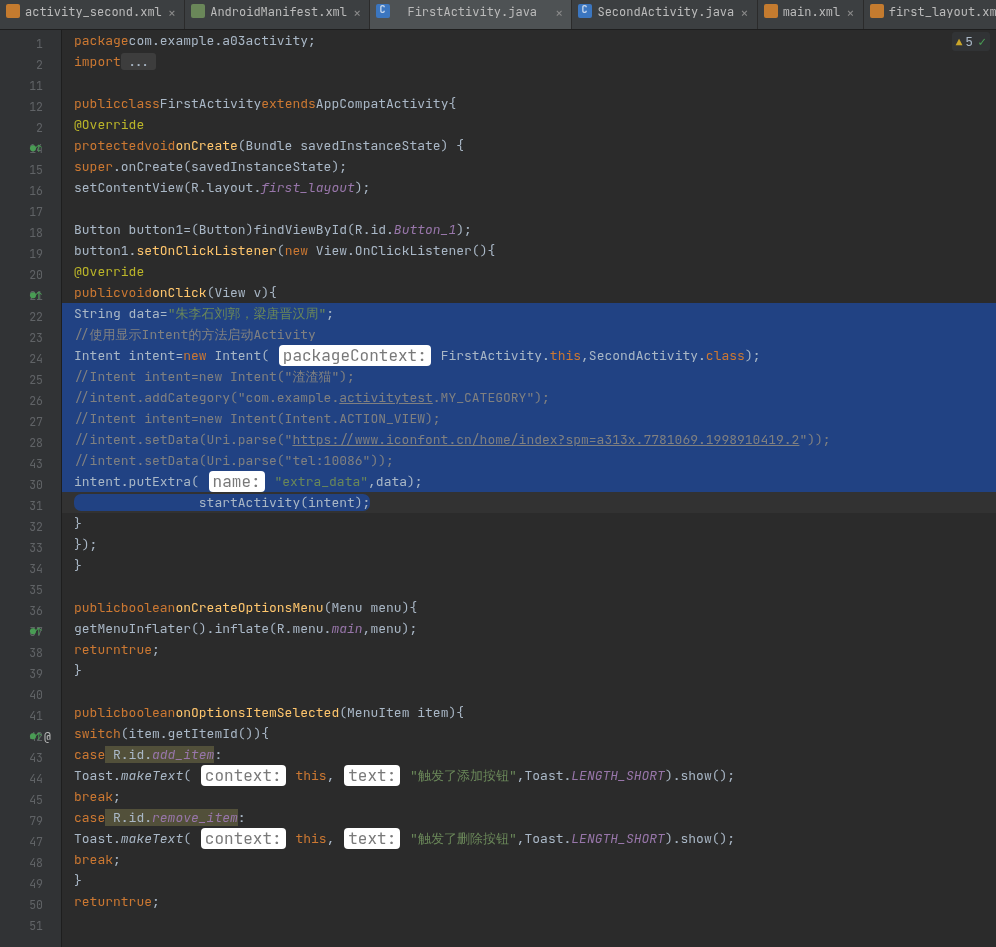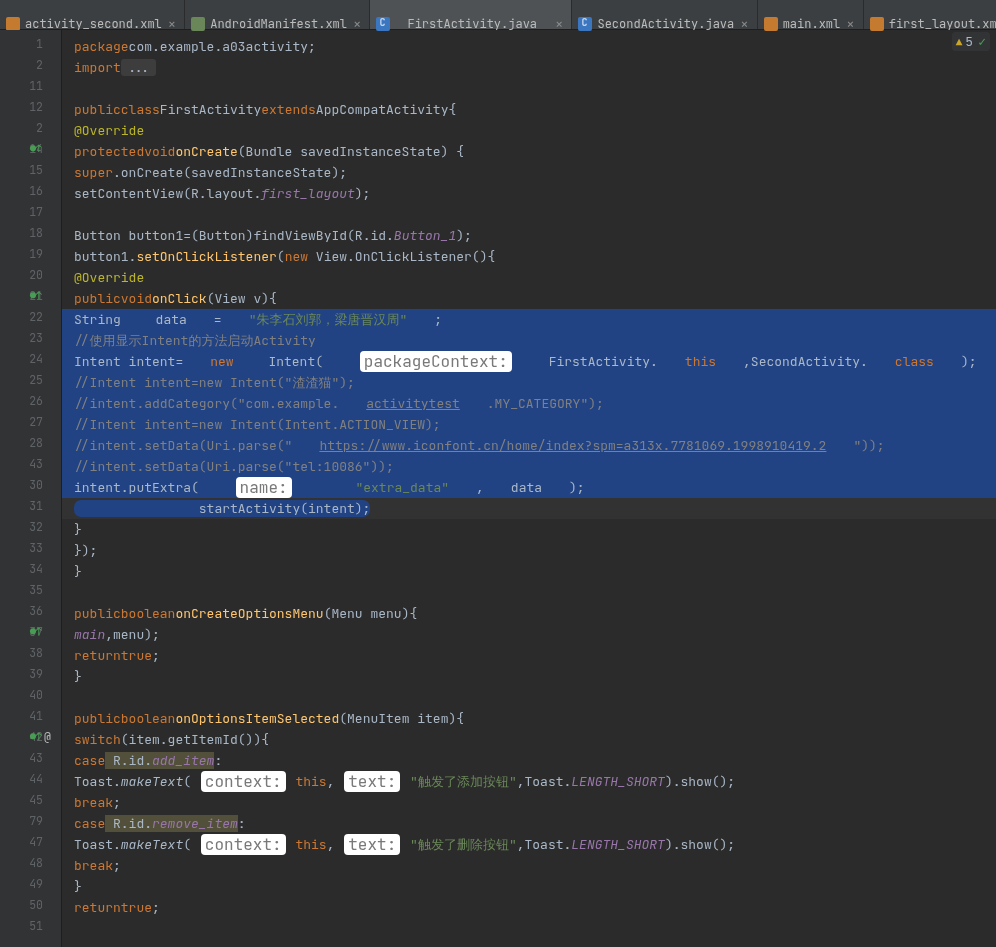--- a/index.html
+++ b/index.html
@@ -2,41 +2,41 @@
 <html><head>
 <meta charset="utf-8">
 <style>
 * { margin:0; padding:0; box-sizing:border-box; }
 body {
   background:#2b2b2b; font-family:"JetBrains Mono","Consolas","Courier New",monospace;
   font-size:13px; color:#a9b7c6; width:996px; height:947px; overflow:hidden;
 }
 
 .tabs { display:flex; background:#3c3f41; height:30px; border-bottom:1px solid #1e1e1e;}
-.tab { display:flex; align-items:center; padding:18px 8px 0 6px; border-right:1px solid #2b2b2b;
+.tab { display:flex; align-items:flex-start; padding:4px 8px 0 6px; border-right:1px solid #2b2b2b;
   color:#bbbbbb; font-size:12px; cursor:pointer; }
 .tab.active { background:#4e5254;gap:12px; }
 .tab .ic { width:14px; height:14px; margin-right:5px; border-radius:2px; display:inline-block;}
 .ic-xml { background:#c47b2f; }
 .ic-manifest { background:#6a8759; }
 .ic-java { background:#3b76c0; border-radius:50%; position:relative;}
 .ic-java:after{content:"C";position:absolute;left:3px;top:-1px;color:#c6d6ec;font-size:10px;font-weight:bold;}
 .tab .close { margin-left:6px; color:#8a8a8a; font-size:14px;}
 
 .editor { display:flex; position:relative; height:917px;}
 .gutter { width:62px; background:#313335; border-right:1px solid #1e1e1e;
   padding-top:3px; user-select:none;}
 .gline { height:21px; display:flex; justify-content:flex-end; align-items:center;
   padding-right:18px; font-size:11.5px; color:#606366; position:relative;}
 .gicon { position:absolute; left:30px;}
 .bulb { background:#f0a732; width:12px; height:12px; border-radius:6px 6px 8px 8px;}
 .arrowo {color:#499c54;font-size:10px;}
-.code { flex:1; padding-top:6px; position:relative;}
+.code { flex:1; padding-top:0; position:relative;}
 .cline { height:21px; display:flex; align-items:center; white-space:pre; padding-left:12px;}
-.cline.sel { background:#214283;gap:27px; }
+.cline.sel { background:#214283; }
 
 .kw  {color:#cc7832;} 
 .ann {color:#bbb529;} 
 .fn  {color:#ffc66d;} 
 .str {color:#6a8759;}
 .cmt {color:#808080;}
 .fld {color:#9876aa; font-style:italic;}
 .hint {background:#ffffff;color:#797979;border-radius:4px;padding:0 4px;font-size:16px;margin:0 2px;}
 .und {text-decoration:underline;}
 .ital {font-style:italic;}
@@ -157,21 +157,21 @@
     <div class="cline sel">                <span class="cmt">//Intent intent=new Intent(Intent.ACTION_VIEW);</span></div>
     <div class="cline sel">                <span class="cmt">//intent.setData(Uri.parse("</span><span class="cmt und">https://www.iconfont.cn/home/index?spm=a313x.7781069.1998910419.2</span><span class="cmt">"));</span></div>
     <div class="cline sel">                <span class="cmt">//intent.setData(Uri.parse("tel:10086"));</span></div>
     <div class="cline sel">                <span>intent.putExtra( </span><span class="hint">name:</span><span> </span><span class="str">"extra_data"</span><span>,</span><span>data</span><span>);</span></div>
     <div class="cline" style="background:#323232;"><span style="background:#214283;border-radius:7px;">                <span>startActivity(intent);</span></span></div>
     <div class="cline">            <span>}</span></div>
     <div class="cline">        <span>});</span></div>
     <div class="cline">    <span>}</span></div>
     <div class="cline"></div>
     <div class="cline">    <span class="kw">public</span> <span class="kw">boolean</span> <span class="fn">onCreateOptionsMenu</span><span>(Menu menu){</span></div>
-    <div class="cline">        <span class="fld">main</span><span>,menu);</span></div>
+    <div class="cline">        <span>getMenuInflater().inflate(R.menu.</span><span class="fld">main</span><span>,menu);</span></div>
     <div class="cline">        <span class="kw">return</span> <span class="kw">true</span><span>;</span></div>
     <div class="cline">    <span>}</span></div>
     <div class="cline"></div>
     <div class="cline">    <span class="kw">public</span> <span class="kw">boolean</span> <span class="fn">onOptionsItemSelected</span><span>(MenuItem item){</span></div>
     <div class="cline">        <span class="kw">switch</span><span>(item.getItemId()){</span></div>
     <div class="cline">            <span class="kw">case</span><span style="background:#52503a;"><span> R.id.</span><span class="fld">add_item</span></span><span>:</span></div>
     <div class="cline">                <span>Toast.</span><span class="ital">makeText</span><span>( </span><span class="hint">context:</span><span> </span><span class="kw">this</span><span>, </span><span class="hint">text:</span><span> </span><span class="str">"触发了添加按钮"</span><span>,Toast.</span><span class="fld ital">LENGTH_SHORT</span><span>).show();</span></div>
     <div class="cline">                <span class="kw">break</span><span>;</span></div>
     <div class="cline">            <span class="kw">case</span><span style="background:#52503a;"><span> R.id.</span><span class="fld">remove_item</span></span><span>:</span></div>
     <div class="cline">                <span>Toast.</span><span class="ital">makeText</span><span>( </span><span class="hint">context:</span><span> </span><span class="kw">this</span><span>, </span><span class="hint">text:</span><span> </span><span class="str">"触发了删除按钮"</span><span>,Toast.</span><span class="fld ital">LENGTH_SHORT</span><span>).show();</span></div>

